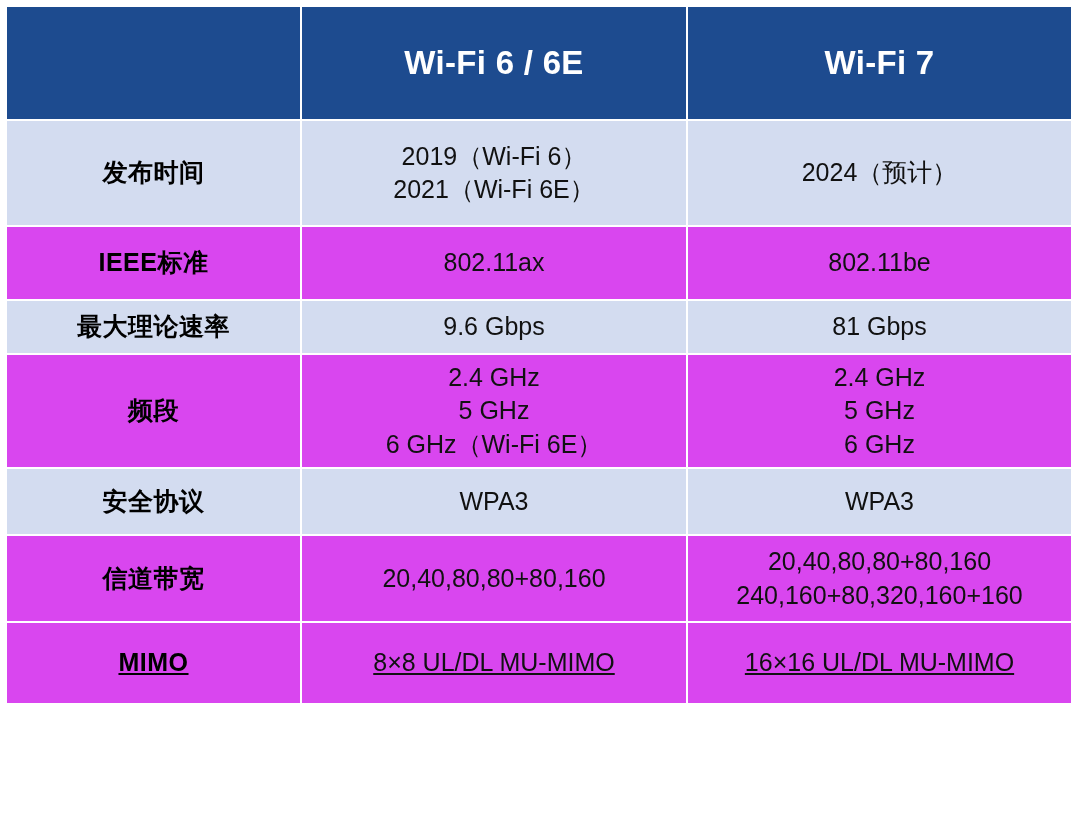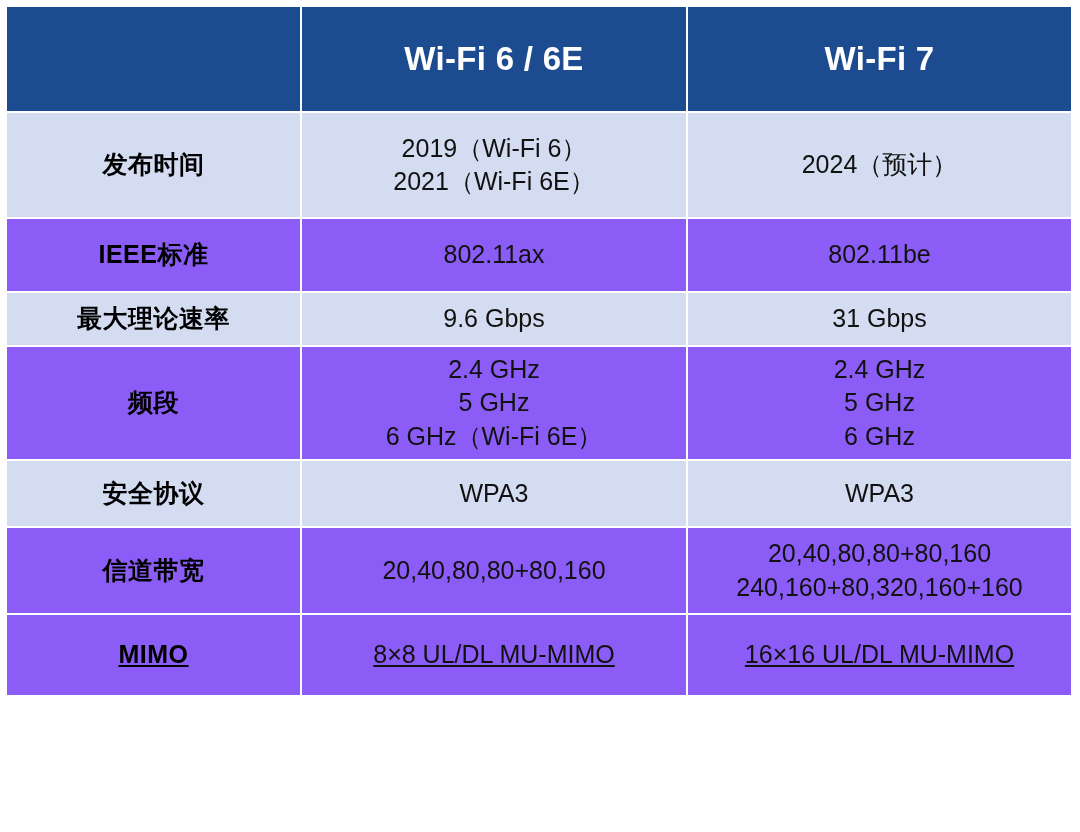--- a/index.html
+++ b/index.html
@@ -33,41 +33,41 @@
 
   table.compare col.c-label { width: 293px; }
   table.compare col.c-wifi6 { width: 384px; }
   table.compare col.c-wifi7 { width: 383px; }
 
   thead th {
     background: #1d4b8f;
     color: #ffffff;
     font-size: 33px;
     font-weight: bold;
-    height: 104px;
-    padding: 0;
+    height: 88px;
+    padding: 12px;
     text-align: center;
     vertical-align: middle;
     letter-spacing: 0.3px;
   }
   thead th.blank-head {
     background: #1d4b8f;
   }
 
   tbody td {
     padding: 0 6px;
     text-align: center;
     vertical-align: middle;
     color: #111111;
     font-size: 25px;
     line-height: 1.34;
   }
 
   tbody tr.alt-a td { background: #d3dcf0; }
-  tbody tr.alt-b td { background: #8b5cf6; }
+  tbody tr.alt-b td { background: #d946ef; }
 
   tbody td.label {
     font-weight: bold;
     font-size: 25px;
     color: #000000;
     letter-spacing: 0.5px;
   }
 
   .cell-lines { display: block; }
   .cell-lines span { display: block; white-space: nowrap; }
@@ -132,21 +132,21 @@
 
       <tr class="alt-a r3">
         <td class="label">最大理论速率</td>
         <td>
           <span class="cell-lines">
             <span>9.6 Gbps</span>
           </span>
         </td>
         <td>
           <span class="cell-lines">
-            <span>31 Gbps</span>
+            <span>81 Gbps</span>
           </span>
         </td>
       </tr>
 
       <tr class="alt-b r4">
         <td class="label">频段</td>
         <td>
           <span class="cell-lines">
             <span>2.4 GHz</span>
             <span>5 GHz</span>

